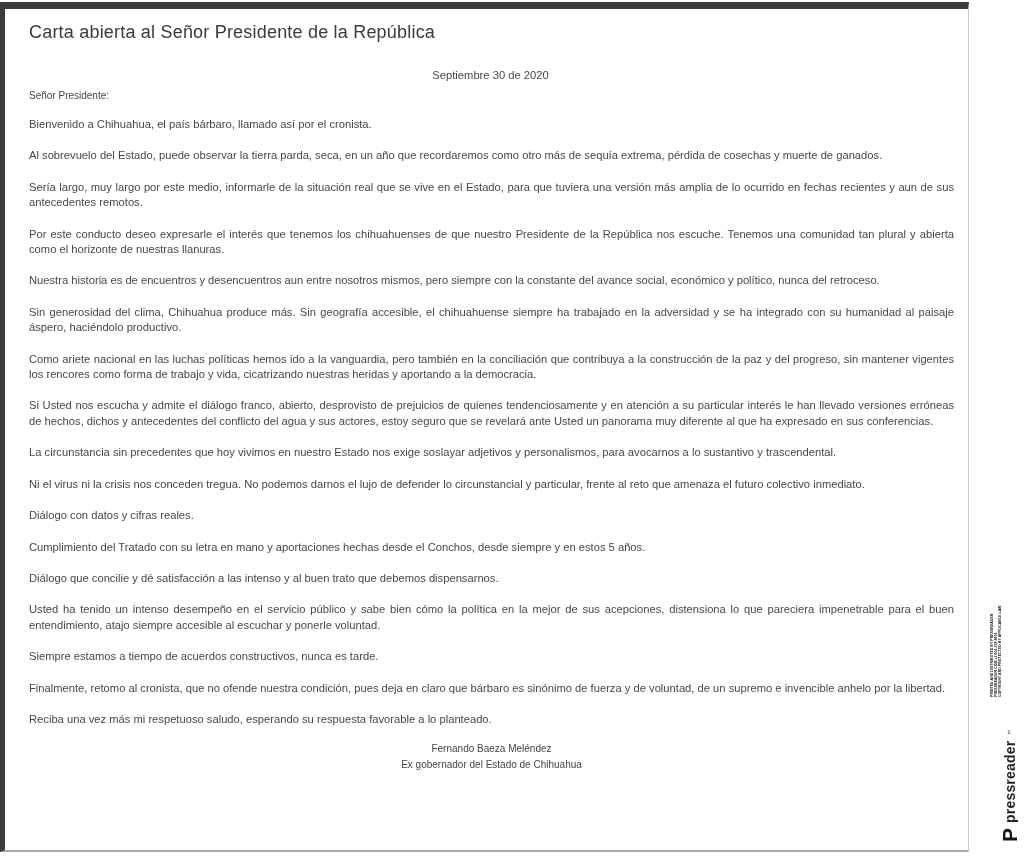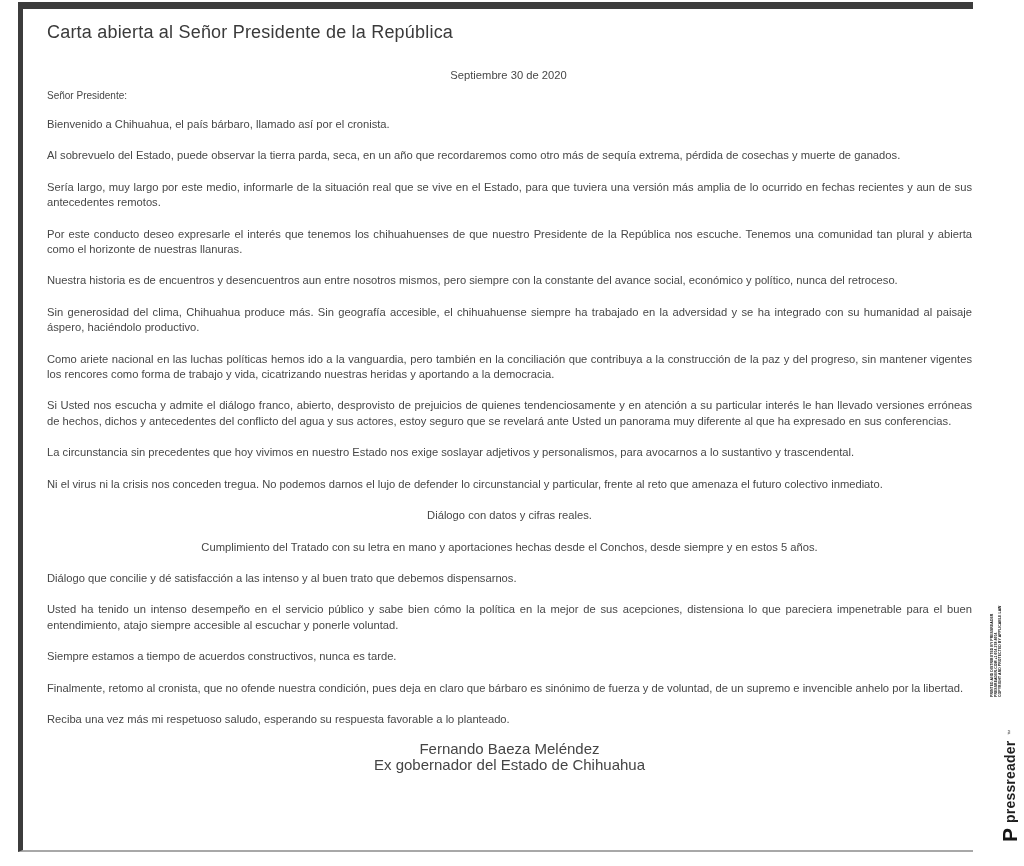--- a/index.html
+++ b/index.html
@@ -10,21 +10,21 @@
     font-family: "Liberation Sans", sans-serif;
     color: #424242;
     position: relative;
     overflow: hidden;
   }
   .page { position: absolute; inset: 0; background: #fff; }
 
   
   .letter-frame {
     position: absolute;
-    left: 18px; top: 2px;
+    left: 0; top: 2px;
     width: 969px; height: 850px;
     border-top: 7px solid #3c3c3c;
     border-left: 5px solid #3c3c3c;
     border-right: 1px solid #cccccc;
     border-bottom: 2px solid #a8a8a8;
     background: #ffffff;
     padding: 13px 14px 0 24px;
   }
 
   .page-title {
@@ -50,26 +50,26 @@
     margin-bottom: 13px;
   }
 
   .para {
     font-size: 11.2px;
     line-height: 15.4px;
     color: #474747;
     text-align: justify;
     margin: 16px 0 13px 0;
   }
-  .para.tight { margin-bottom: 1px; text-align: center; }
+  .para.tight { margin-bottom: 1px; text-align: left; }
 
   .signature {
     text-align: center;
     margin-top: 14px;
-    font-size: 15px;
+    font-size: 10px;
     line-height: 15.5px;
     color: #454545;
   }
 
   
   .press-strip {
     position: absolute;
     left: 973px; top: 0;
     width: 51px; height: 866px;
     background: #ffffff;

